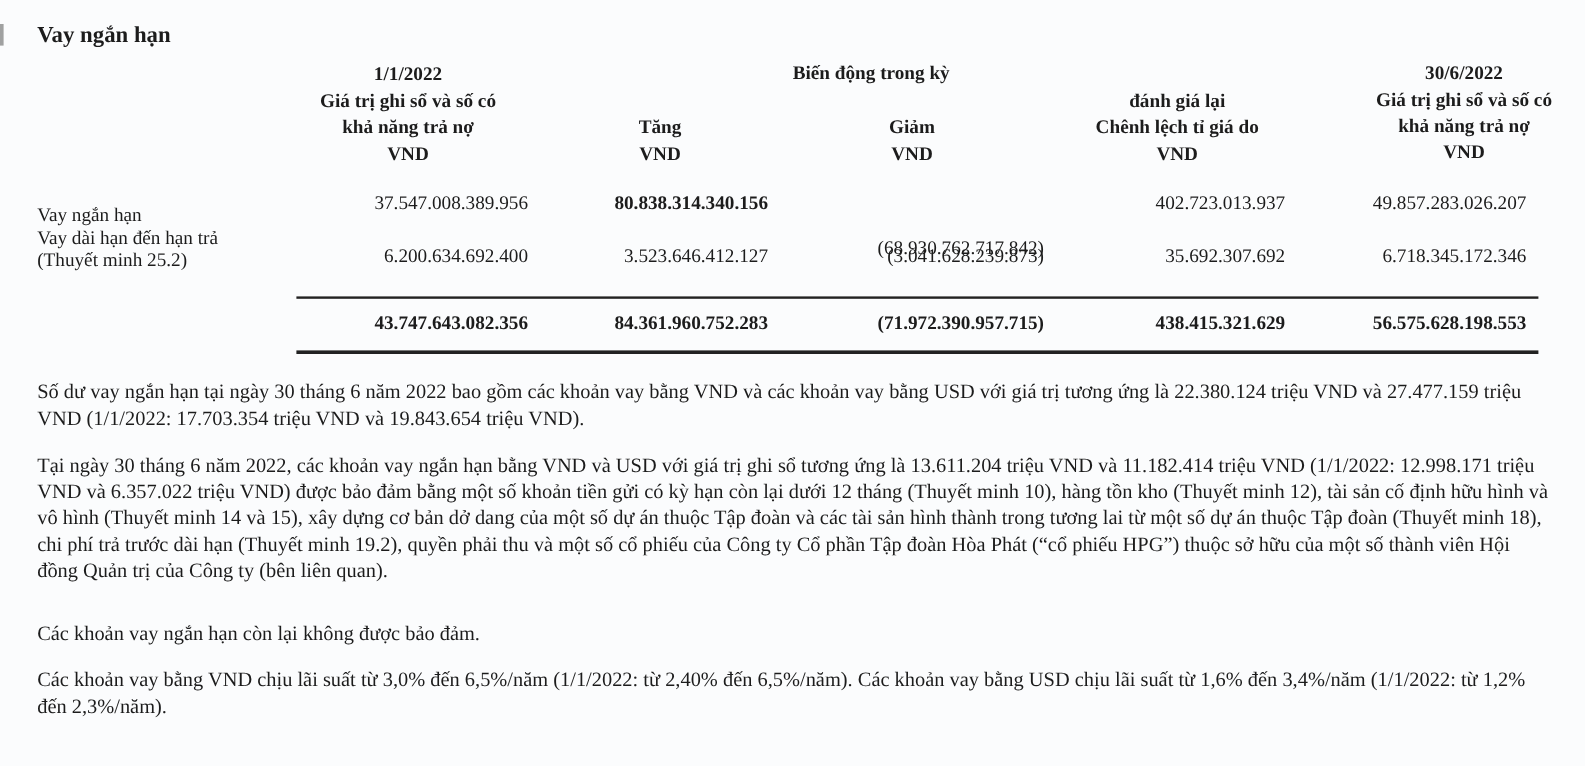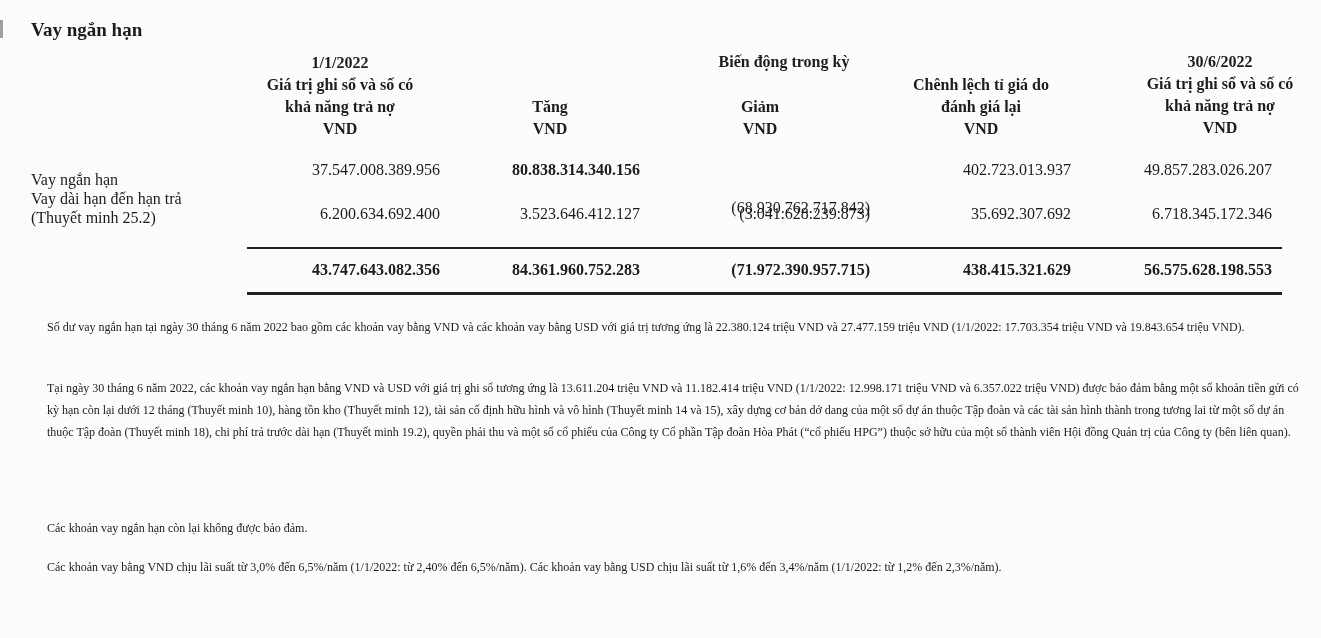--- a/index.html
+++ b/index.html
@@ -12,50 +12,50 @@
     }
     .abs { position: absolute; }
     .marker { left: 0; top: 20px; width: 3px; height: 18px; background: #555; opacity: .55; }
     .section-title { left: 31px; top: 19px; font-size: 19px; font-weight: bold; }
     .hdr { font-weight: bold; font-size: 16px; line-height: 22px; text-align: center; }
     .hdr div { white-space: nowrap; text-align: center; }
     .cell { font-size: 16px; white-space: nowrap; text-align: right; }
     .label { font-size: 16px; line-height: 19px; white-space: nowrap; }
     .bold { font-weight: bold; }
     .rule { background: #222; }
-    .para { left: 31px; width: 1265px; font-size: 12px; line-height: 22px; margin-left: 16px; }
+    .para { left: 31px; width: 1265px; font-size: 17px; line-height: 22px; }
   </style>
 </head>
 <body>
 
 <div class="abs marker"></div>
 <div class="abs section-title">Vay ngắn hạn</div>
 
 <div class="abs hdr" style="left:240px; top:52px; width:200px;">
   <div>1/1/2022</div>
   <div>Giá trị ghi sổ và số có</div>
   <div>khả năng trả nợ</div>
   <div>VND</div>
 </div>
 
-<div class="abs hdr" style="left:664px; top:51px; width:240px;">Biến động trong kỳ</div>
+<div class="abs hdr" style="left:606px; top:51px; width:240px;">Biến động trong kỳ</div>
 
 <div class="abs hdr" style="left:480px; top:96px; width:140px;">
   <div>Tăng</div>
   <div>VND</div>
 </div>
 
 <div class="abs hdr" style="left:680px; top:96px; width:160px;">
   <div>Giảm</div>
   <div>VND</div>
 </div>
 
 <div class="abs hdr" style="left:886px; top:74px; width:190px;">
+  <div>đánh giá lại</div>
   <div>Chênh lệch tỉ giá do</div>
-  <div>đánh giá lại</div>
   <div>VND</div>
 </div>
 
 <div class="abs hdr" style="left:1120px; top:51px; width:200px;">
   <div>30/6/2022</div>
   <div>Giá trị ghi sổ và số có</div>
   <div>khả năng trả nợ</div>
   <div>VND</div>
 </div>
 

